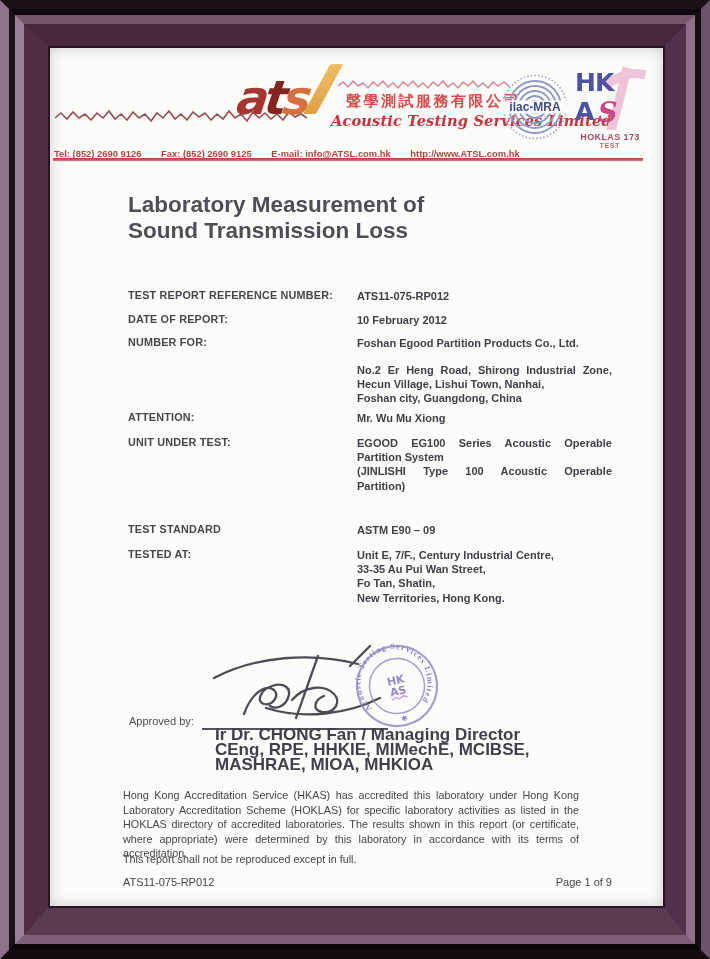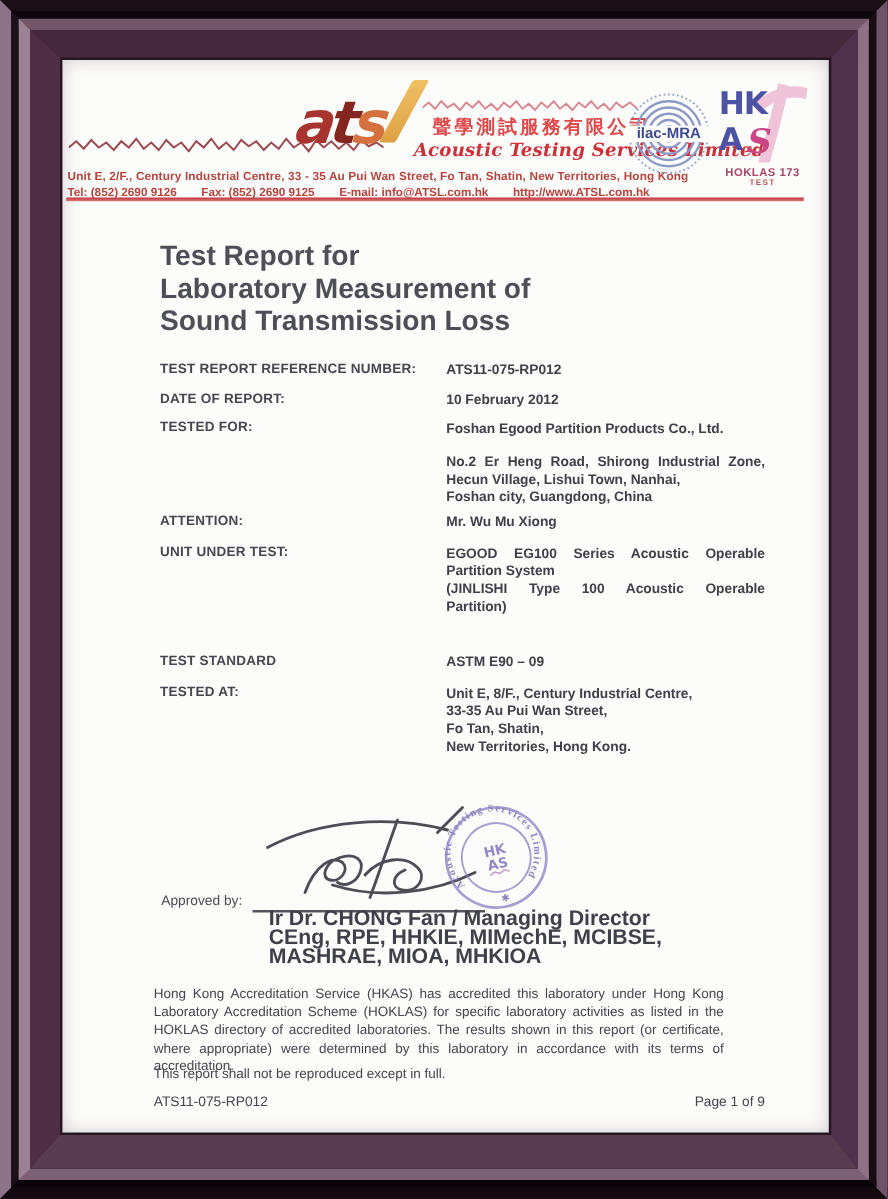--- a/index.html
+++ b/index.html
@@ -75,21 +75,20 @@
     </svg>
 
     <div class="logo-letters"><span class="ll-a">a</span><span class="ll-t">t</span><span class="ll-s">s</span><span class="ll-l"></span></div>
 
     <svg class="abs" style="left:288px;top:30px;" width="172" height="14" viewBox="0 0 172 14">
       <polyline fill="none" stroke="#d9868f" stroke-width="1.5" points="0,8 5,4 10,9 15,3 20,8 25,5 30,10 35,4 40,8 45,3 50,9 55,5 60,10 65,4 70,8 75,3 80,9 85,5 90,10 95,4 100,8 105,3 110,9 115,5 120,10 125,4 130,8 135,3 140,9 145,5 150,10 155,4 160,8 166,4 172,9"></polyline>
     </svg>
 
     <div class="abs cn-name">聲學測試服務有限公司</div>
     <div class="abs en-name">Acoustic Testing Services Limited</div>
-    <div class="abs hdr-addr">Unit E, 2/F., Century Industrial Centre, 33 - 35 Au Pui Wan Street, Fo Tan, Shatin, New Territories, Hong Kong</div>
     <div class="abs hdr-contact">
       <span>Tel: (852) 2690 9126</span>
       <span>Fax: (852) 2690 9125</span>
       <span>E-mail: info@ATSL.com.hk</span>
       <span>http://www.ATSL.com.hk</span>
     </div>
     <div class="abs red-rule"></div>
 
     <svg class="abs" style="left:452px;top:26px;" width="66" height="66" viewBox="0 0 66 66">
       <circle cx="33" cy="33" r="31.5" fill="none" stroke="#93a0c9" stroke-width="1.6" stroke-dasharray="1.4 2.2"></circle>
@@ -110,35 +109,34 @@
         <path d="M 52,6 C 48,24 43,44 38,61" fill="none" stroke="#efc4d9" stroke-width="9" stroke-linecap="square"></path>
         <text x="1" y="25" font-family="DejaVu Sans,sans-serif" font-size="25" font-weight="bold" fill="#4d53a4" letter-spacing="-1">HK</text>
         <text x="1" y="54" font-family="DejaVu Sans,sans-serif" font-size="25" font-weight="bold" fill="#4d53a4">A</text>
         <text x="24" y="56" font-family="DejaVu Serif,serif" font-size="27" font-weight="bold" font-style="italic" fill="#cc4585">S</text>
       </svg>
       <div class="hoklas-l1">HOKLAS 173</div>
       <div class="hoklas-l2">TEST</div>
     </div>
 
     <div class="abs title">
-      <div>Test Report for</div>
       <div>Laboratory Measurement of</div>
       <div>Sound Transmission Loss</div>
     </div>
 
     <div class="frow" style="top:241px;">
       <div class="flabel">TEST REPORT REFERENCE NUMBER:</div>
       <div class="fvalue">ATS11-075-RP012</div>
     </div>
     <div class="frow" style="top:265px;">
       <div class="flabel">DATE OF REPORT:</div>
       <div class="fvalue">10 February 2012</div>
     </div>
     <div class="frow" style="top:288px;">
-      <div class="flabel">TESTED FOR:</div>
+      <div class="flabel">NUMBER FOR:</div>
       <div class="fvalue">Foshan Egood Partition Products Co., Ltd.</div>
     </div>
     <div class="frow" style="top:315px;">
       <div class="fvalue">
         <div class="jline">No.2 Er Heng Road, Shirong Industrial Zone,</div>
         <div>Hecun Village, Lishui Town, Nanhai,</div>
         <div>Foshan city, Guangdong, China</div>
       </div>
     </div>
     <div class="frow" style="top:363px;">
@@ -154,21 +152,21 @@
         <div>Partition)</div>
       </div>
     </div>
     <div class="frow" style="top:475px;">
       <div class="flabel">TEST STANDARD</div>
       <div class="fvalue">ASTM E90 – 09</div>
     </div>
     <div class="frow" style="top:500px;">
       <div class="flabel">TESTED AT:</div>
       <div class="fvalue">
-        <div>Unit E, 8/F., Century Industrial Centre,</div>
+        <div>Unit E, 7/F., Century Industrial Centre,</div>
         <div>33-35 Au Pui Wan Street,</div>
         <div>Fo Tan, Shatin,</div>
         <div>New Territories, Hong Kong.</div>
       </div>
     </div>
 
     <svg class="abs sig-svg" width="192" height="85" viewBox="0 0 192 85">
       <g fill="none" stroke="#3f3f49" stroke-width="2.3" stroke-linecap="round" opacity="0.92">
         <path d="M 14,34 C 55,12 112,8 158,20"></path>
         <path d="M 150,22 C 158,14 165,7 170,2"></path>

